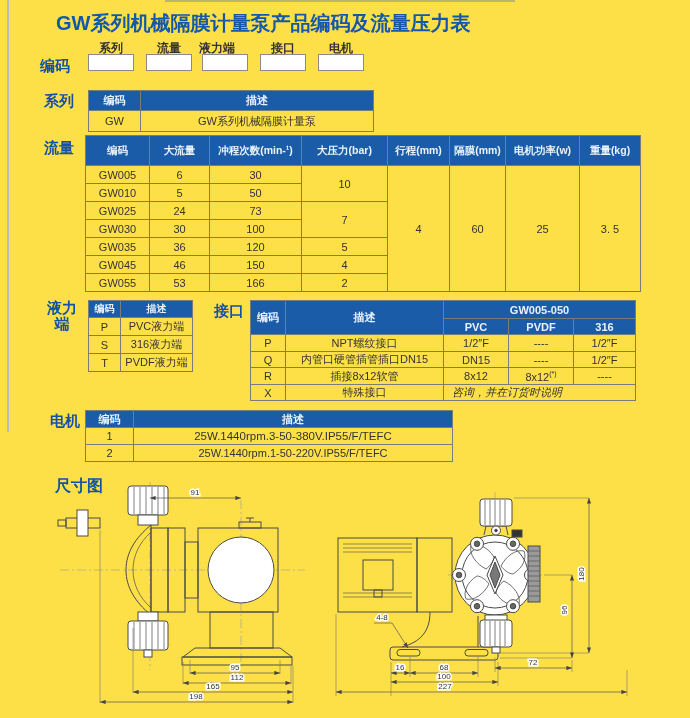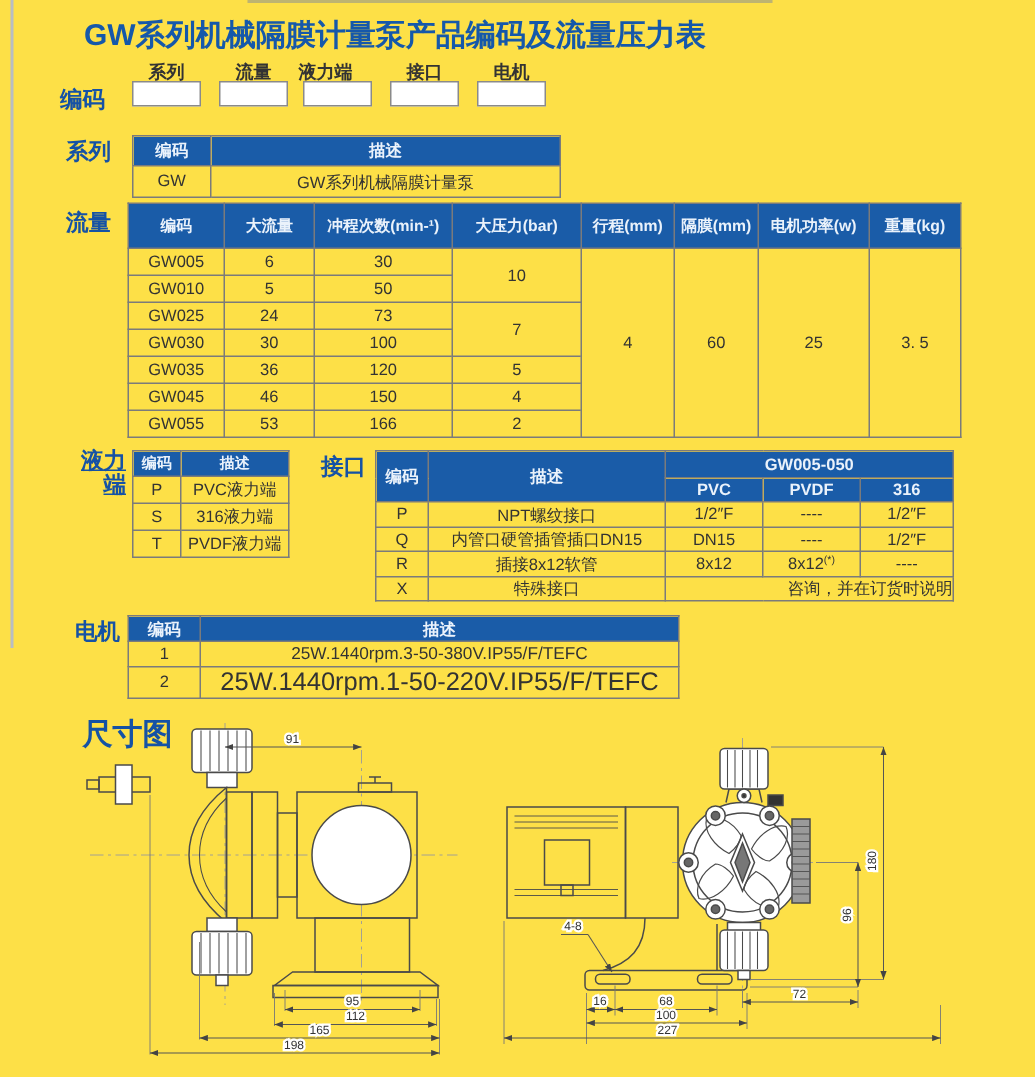--- a/index.html
+++ b/index.html
@@ -9,21 +9,21 @@
   .scan-top{position:absolute;left:165px;top:0;width:350px;height:2px;background:#8a8f94;opacity:.55;}
   .title{position:absolute;left:56px;top:10px;font-size:20px;font-weight:bold;color:#1558aa;white-space:nowrap;}
   .sec-label{position:absolute;color:#1552a5;font-weight:bold;font-size:15px;white-space:nowrap;}
   .field-label{position:absolute;top:40px;font-size:12px;font-weight:bold;color:#333;text-align:center;width:46px;}
   .code-box{position:absolute;top:54px;width:46px;height:17px;border:1px solid #8a8a8a;background:#fff;box-sizing:border-box;}
   table{border-collapse:collapse;table-layout:fixed;position:absolute;}
   td,th{border:1px solid #7b7b7b;font-size:11px;text-align:center;padding:0;color:#333;
         overflow:hidden;white-space:nowrap;font-weight:normal;}
   .hd{background:#1a5ca8;color:#eaf2fb;font-weight:bold;}
   .flow-table th{font-size:10.5px;}
-  .left-pad{text-align:right;padding-left:8px;}
+  .left-pad{text-align:left;padding-left:8px;font-style:italic;}
   svg text{font-family:"Liberation Sans","DejaVu Sans",sans-serif;}
   .dimtext{font-size:8px;fill:#333;stroke:#ffffff;stroke-width:3px;paint-order:stroke;text-anchor:middle;}
 </style>
 </head>
 <body>
 
 <div class="page">
   <div class="scan-edge"></div>
   <div class="scan-top"></div>
 
@@ -122,21 +122,21 @@
     </tr>
     <tr style="height:18px">
       <td>GW055</td>
       <td>53</td>
       <td>166</td>
       <td>2</td>
     </tr>
   </tbody>
     </table>
 
-  <div class="sec-label" style="left:40px;top:300px;width:44px;text-align:right;line-height:16px;text-decoration:underline;">
+  <div class="sec-label" style="left:40px;top:300px;width:44px;text-align:center;line-height:16px;">
     <div>液力</div>
     <div>端</div>
   </div>
   <table style="left:88px;top:300px;width:104px;">
     <colgroup>
         <col style="width:32px">
         <col style="width:72px">
       </colgroup>
     <tbody>
         <tr style="height:17px">
@@ -217,26 +217,26 @@
         <tr style="height:17px">
       <th class="hd">编码</th>
       <th class="hd">描述</th>
     </tr>
     <tr style="height:17px">
       <td>1</td>
       <td style="font-size:11.5px">25W.1440rpm.3-50-380V.IP55/F/TEFC</td>
     </tr>
     <tr style="height:17px">
       <td>2</td>
-      <td style="font-size:17px">25W.1440rpm.1-50-220V.IP55/F/TEFC</td>
+      <td style="font-size:11px">25W.1440rpm.1-50-220V.IP55/F/TEFC</td>
     </tr>
   </tbody>
     </table>
 
-  <div class="sec-label" style="left:55px;top:476px;font-size:20px;">尺寸图</div>
+  <div class="sec-label" style="left:55px;top:476px;font-size:16px;">尺寸图</div>
 
   <svg style="position:absolute;left:55px;top:480px;" width="310" height="230" viewBox="0 0 310 230">
     <defs>
       <marker id="arL" markerWidth="9" markerHeight="6" refX="8" refY="3" orient="auto-start-reverse">
         <path d="M0,0 L8,3 L0,6 Z" fill="#444"></path>
       </marker>
     </defs>
     <g stroke="#9a9a9a" stroke-width="0.6" stroke-dasharray="9 3 2 3">
       <line x1="95" y1="2" x2="95" y2="190"></line>
       <line x1="186" y1="20" x2="186" y2="188"></line>

